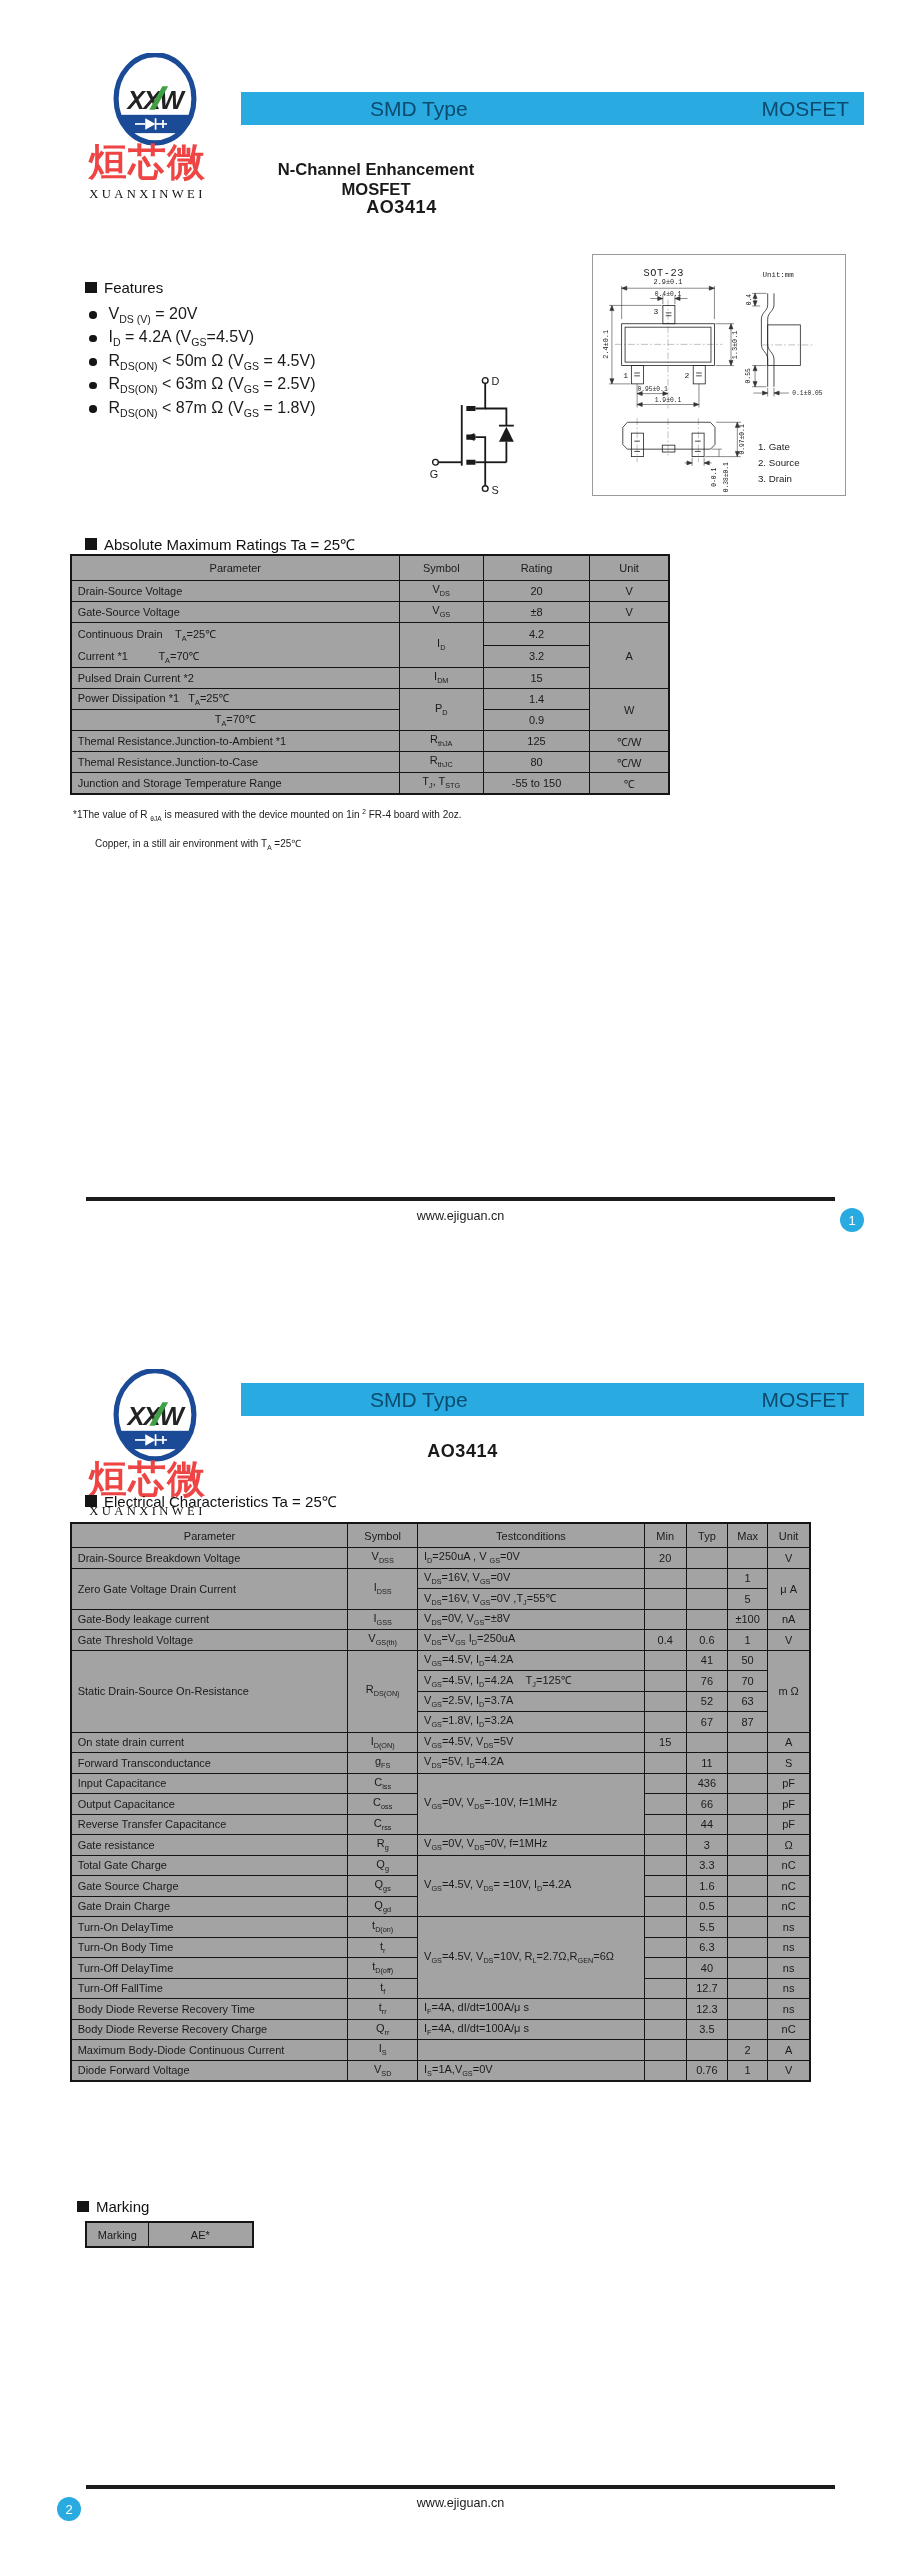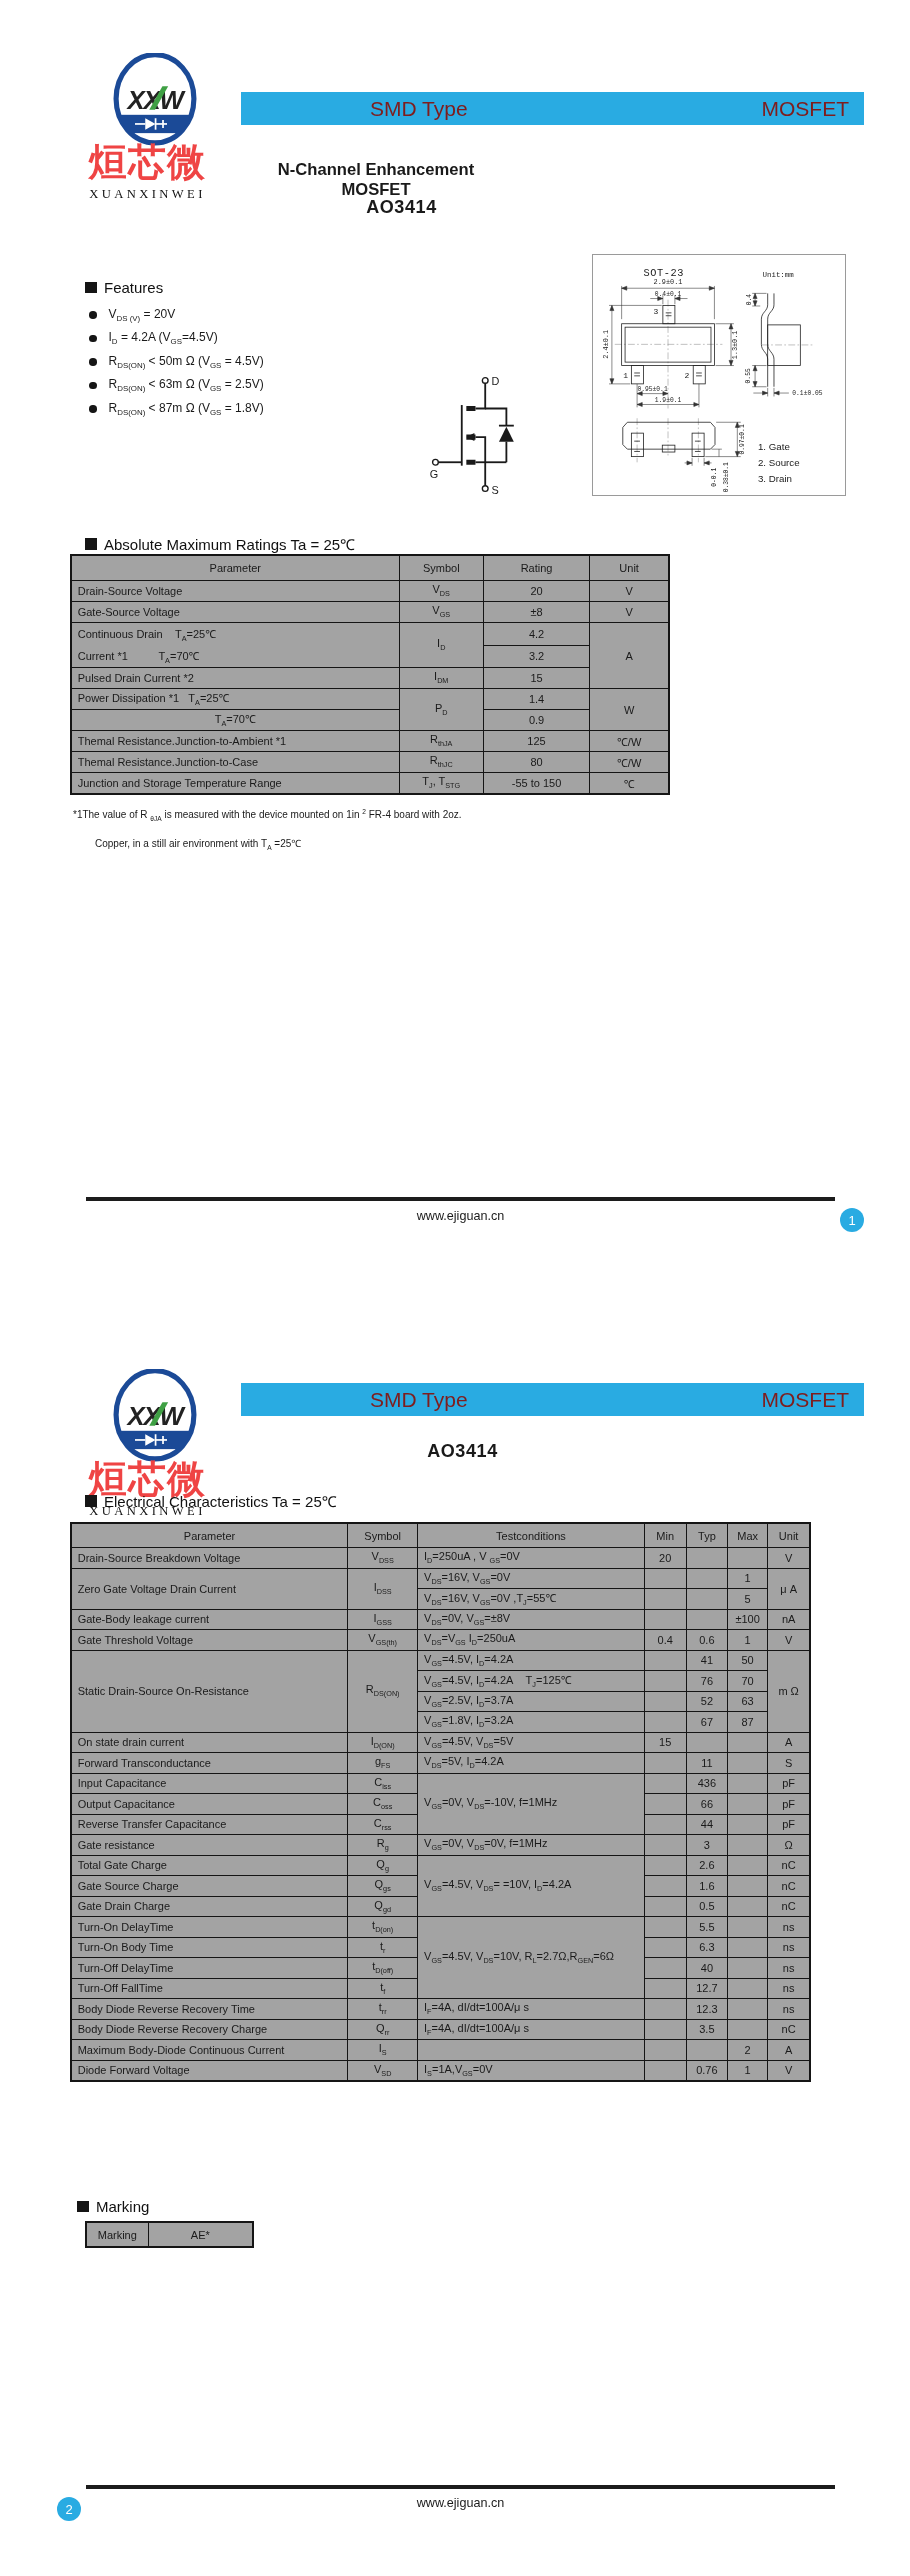--- a/index.html
+++ b/index.html
@@ -2,40 +2,40 @@
 <html style="font-size:9.2px"><head>
 <meta charset="utf-8">
 <style>
   html,body{margin:0;padding:0;background:#fff;}
   .canvas{position:relative;width:910px;height:2576px;background:#fff;overflow:hidden;
           font-family:"Liberation Sans",sans-serif;color:#1a1a1a;}
   .abs{position:absolute;}
 
   
   .band{background:#29abe2;height:33px;}
-  .band span{position:absolute;top:50%;transform:translateY(-50%);color:#7f1d1d;font-size:21px;}
+  .band span{position:absolute;top:50%;transform:translateY(-50%);color:#0c4a6e;font-size:21px;}
   .band .bleft{left:129px;}
   .band .bright{right:15px;}
 
   
   .logo-cn{font-size:38px;font-weight:700;letter-spacing:1.1px;text-align:center;width:135px;
            font-family:"DejaVu Sans","Liberation Sans",sans-serif;color:#ef4444;line-height:1.05;}
   .logo-en{font-size:12.6px;letter-spacing:3.4px;text-align:center;width:135px;
            font-family:"Liberation Serif",serif;color:#111;}
 
   .doctitle{font-weight:700;font-size:16.6px;text-align:center;}
   .partno{font-weight:700;font-size:18px;text-align:center;letter-spacing:0.6px;}
 
   
   .sect{display:flex;align-items:center;font-size:15px;color:#111;}
   .sq{width:11.5px;height:11.5px;background:#151515;margin-right:7.5px;flex:none;}
 
   
   .features{list-style:none;margin:0;padding:0;}
-  .features li{display:flex;align-items:center;height:23.5px;font-size:12px;}
+  .features li{display:flex;align-items:center;height:23.5px;font-size:16px;}
   .dot{width:7.5px;height:7.5px;border-radius:50%;background:#151515;margin-right:12px;flex:none;}
 
   
   table.dtable{border-collapse:collapse;table-layout:fixed;background:#a3a3a3;border:2.3px solid #151515;}
   .dtable th,.dtable td{border:1.7px solid #151515;font-weight:400;font-size:11px;
       text-align:center;padding:0 2.3px;color:#1a1a1a;overflow:hidden;}
   .dtable thead th{height:24px;}
   .absmax tbody td{height:20px;}
   .elec thead th{height:23px;}
   .elec tbody td{height:19.5px;}
@@ -497,21 +497,21 @@
           <td></td>
           <td>3</td>
           <td></td>
           <td>Ω</td>
         </tr>
         <tr>
           <td class="l">Total Gate Charge</td>
           <td>Q<sub>g</sub></td>
           <td rowspan="3" class="l">V<sub>GS</sub>=4.5V, V<sub>DS</sub>= =10V, I<sub>D</sub>=4.2A</td>
           <td></td>
-          <td>2.6</td>
+          <td>3.3</td>
           <td></td>
           <td>nC</td>
         </tr>
         <tr>
           <td class="l">Gate Source Charge</td>
           <td>Q<sub>gs</sub></td>
           <td></td>
           <td>1.6</td>
           <td></td>
           <td>nC</td>

